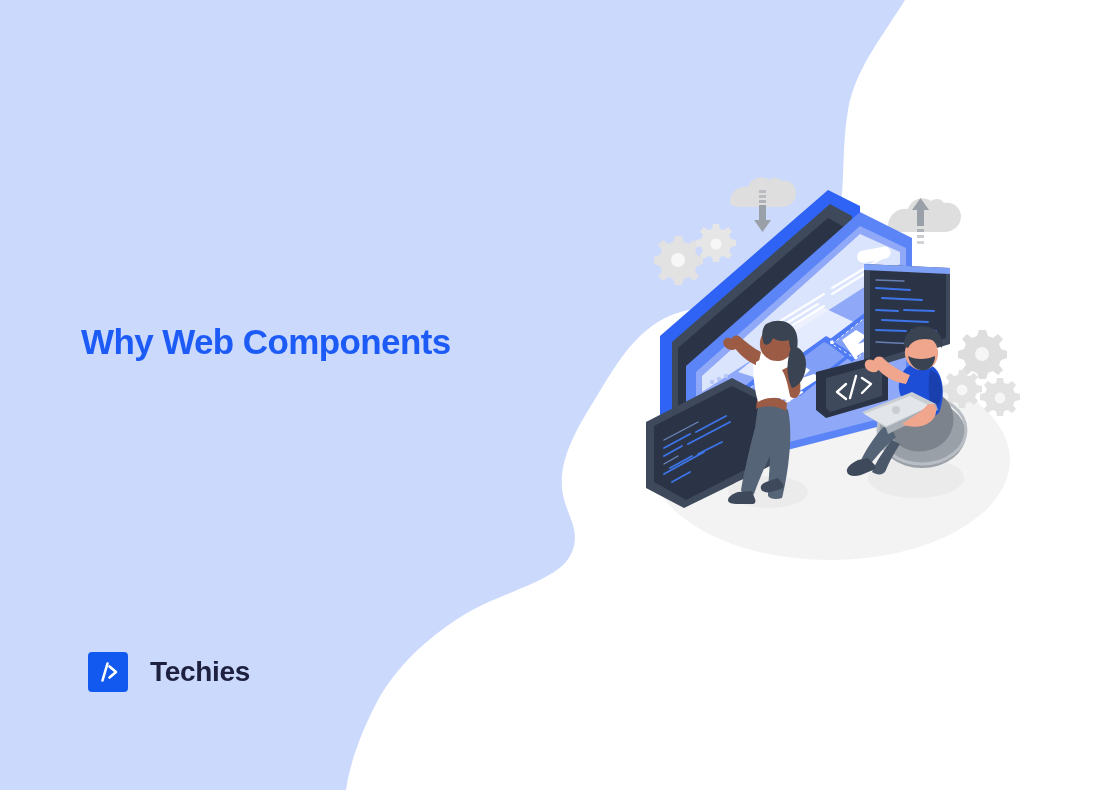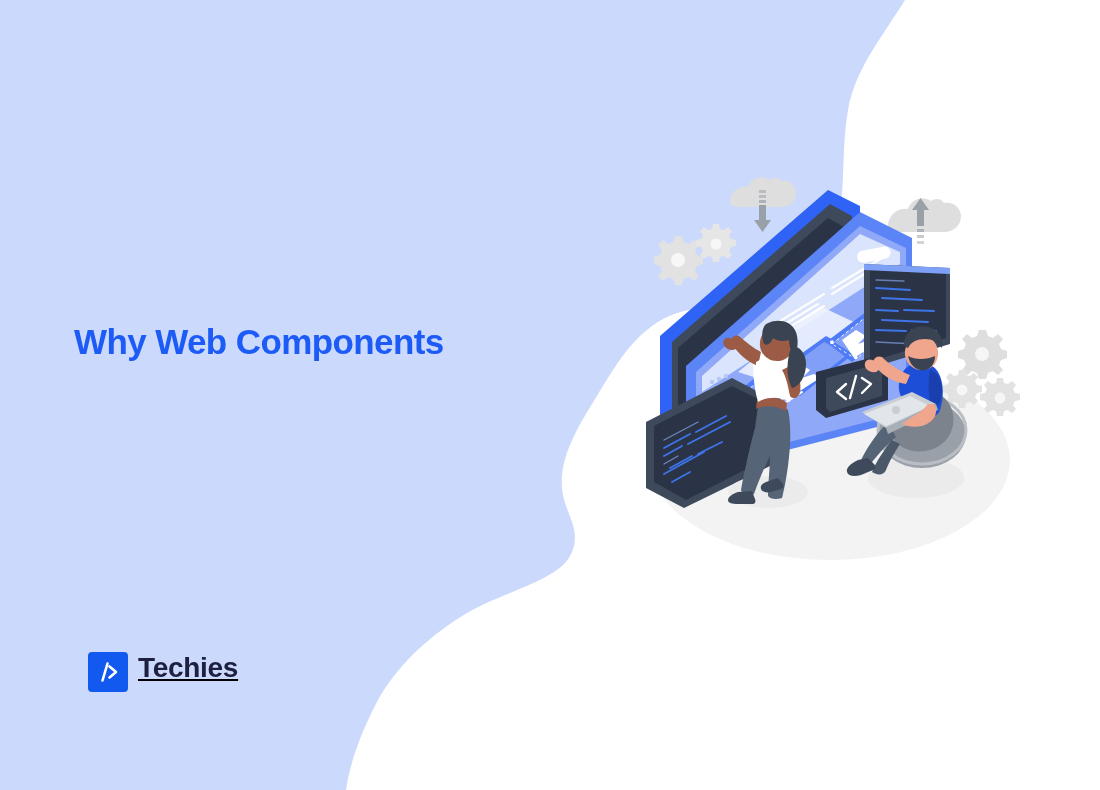--- a/index.html
+++ b/index.html
@@ -31,32 +31,33 @@
     top:324px;
     z-index:5;
     line-height:1.0;
   }
   .headline-line {
     display:block;
     font-size:35px;
     font-weight:bold;
     letter-spacing:-0.6px;
     white-space:nowrap;
+    margin-left:7px;
   }
   .headline-line.accent { color:#1d5bf7; margin-bottom:8px; }
   .headline-line.dark   { color:#191b3d; }
 
   .brand {
     position:absolute;
     left:88px;
     top:652px;
     z-index:5;
     display:flex;
-    gap:10px;
-    text-decoration:underline;
+    align-items:center;
+    gap:22px;
   }
   .brand-mark {
     width:40px; height:40px;
     border-radius:4px;
     background:#1259ef;
     display:flex;
     align-items:center;
     justify-content:center;
   }
   .brand-name {

